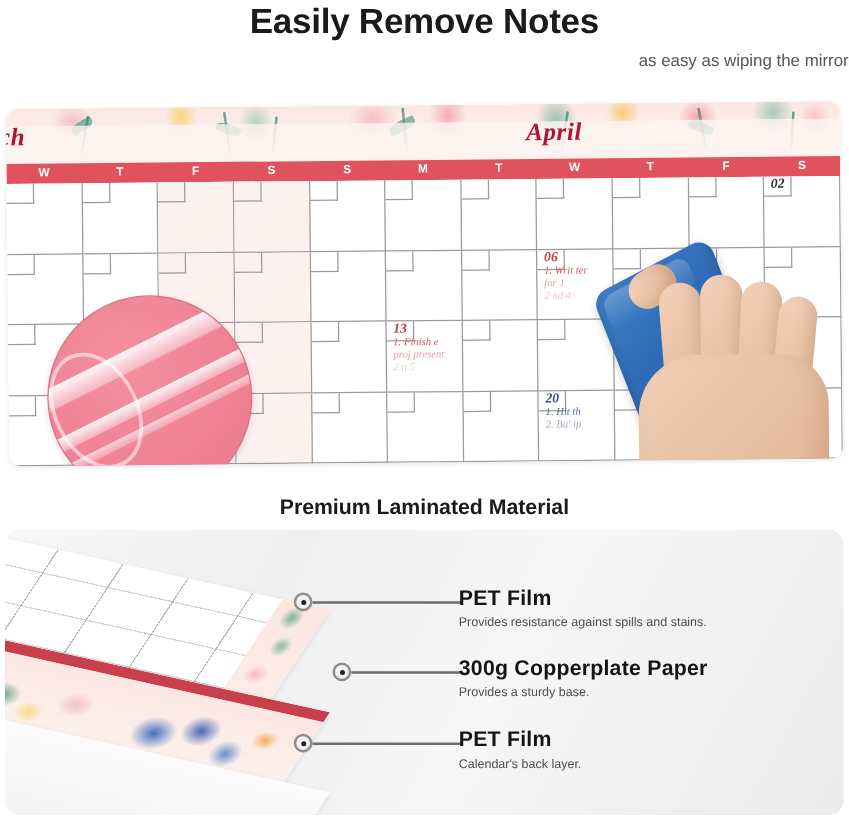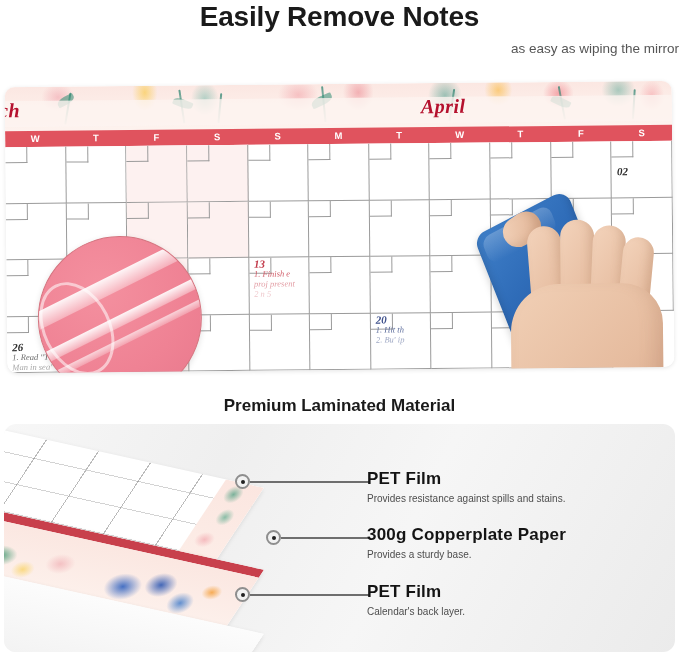--- a/index.html
+++ b/index.html
@@ -156,21 +156,21 @@
     font-size: 11px;
     font-weight: bold;
     display: block;
     padding: 1px 3px 0 3px;
   }
   .cal-note .ln { display: block; padding-left: 3px; }
   .note-red  { color: #cf5a66; }
   .note-red .num { color: #c23a4a; }
   .note-blue { color: #5a6a9a; }
   .note-blue .num { color: #3d4f8a; }
-  .note-grey { color: #6b6b6b; margin-top: 24px; }
+  .note-grey { color: #6b6b6b; }
   .note-grey .num { color: #2c2c2c; }
   .fade-out { opacity: 0.35; }
   .fade-mid { opacity: 0.6; }
 
   
   #film-magnifier {
     position: absolute;
     left: 31px; top: 150px;
     width: 162px; height: 162px;
     border-radius: 50%;
@@ -453,20 +453,29 @@
       <div class="cal-cell">
           <div class="datebox"></div>
         </div>
       <div class="cal-cell">
           <div class="datebox"></div>
         </div>
       <div class="cal-cell">
           <div class="datebox"></div>
         </div>
       <div class="cal-cell">
+        <div class="datebox"></div>
+        <div class="cal-note note-red">
+          <span class="num">06</span>
+          <span class="ln">1. Writ       ter</span>
+          <span class="ln fade-mid">for 1</span>
+          <span class="ln fade-out">2        nd 4</span>
+        </div>
+      </div>
+      <div class="cal-cell">
           <div class="datebox"></div>
         </div>
       <div class="cal-cell">
           <div class="datebox"></div>
         </div>
       <div class="cal-cell">
           <div class="datebox"></div>
         </div>
 
       <div class="cal-cell">

